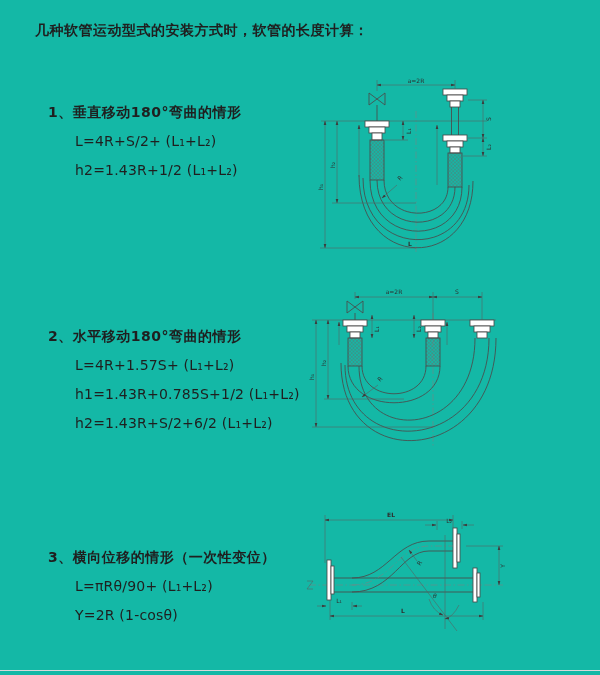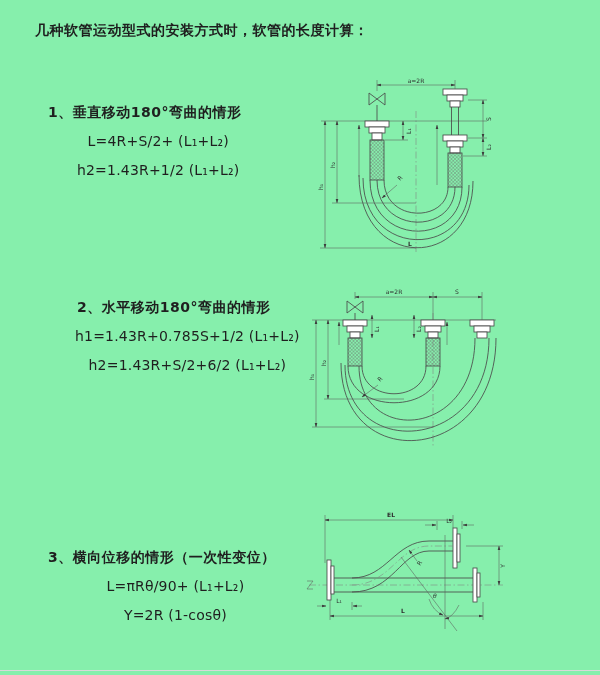--- a/index.html
+++ b/index.html
@@ -1,23 +1,23 @@
 <!DOCTYPE html>
 <html><head>
 <meta charset="utf-8">
 <style>
   html,body{margin:0;padding:0;background:#ffffff;}
   .page{
-    position:relative;width:600px;height:675px;background:#86efac;overflow:hidden;
+    position:relative;width:600px;height:675px;background:#14b8a6;overflow:hidden;
     font-family:"DejaVu Sans","Liberation Sans",sans-serif;color:#1f1f1f;
   }
   .title{
     position:absolute;left:35px;top:22px;font-size:14px;font-weight:700;letter-spacing:.5px;
   }
-  .sec{position:absolute;left:48px;text-align:center;}
+  .sec{position:absolute;left:48px;}
   .sec-heading{font-size:14px;font-weight:700;letter-spacing:.5px;height:18px;margin-bottom:11px;}
   .formula{font-size:14px;font-weight:500;letter-spacing:.2px;height:18px;margin:8px 0 11px 27px;}
   svg.diagram{position:absolute;}
   .ln{stroke:#4a4a4a;stroke-width:.85;fill:none;}
   .tn{stroke:#5c5c5c;stroke-width:.55;fill:none;}
   .cl{stroke:#808080;stroke-width:.55;fill:none;stroke-dasharray:7 2.5 1.5 2.5;}
   .fit{fill:#ffffff;stroke:#4a4a4a;stroke-width:.85;}
   .braid{fill:url(#hatch);stroke:#4a4a4a;stroke-width:.85;}
   text.dl{fill:#2e2e2e;font-size:6px;font-family:"DejaVu Sans",sans-serif;}
   .bottom-edge{position:absolute;left:0;top:670px;width:600px;height:1px;background:#d9d9d9;}
@@ -28,22 +28,23 @@
 <div class="page">
 
   <div class="title">几种软管运动型式的安装方式时，软管的长度计算：</div>
 
   <div class="sec" style="top:104px">
     <div class="sec-heading">1、垂直移动180°弯曲的情形</div>
     <div class="formula">L=4R+S/2+ (L₁+L₂)</div>
     <div class="formula">h2=1.43R+1/2 (L₁+L₂)</div>
   </div>
 
-  <div class="sec" style="top:299px">
+  <div class="sec" style="top:328px">
     <div class="sec-heading">2、水平移动180°弯曲的情形</div>
+    <div class="formula">L=4R+1.57S+ (L₁+L₂)</div>
     <div class="formula">h1=1.43R+0.785S+1/2 (L₁+L₂)</div>
     <div class="formula">h2=1.43R+S/2+6/2 (L₁+L₂)</div>
   </div>
 
   <div class="sec" style="top:549px">
     <div class="sec-heading">3、横向位移的情形（一次性变位）</div>
     <div class="formula">L=πRθ/90+ (L₁+L₂)</div>
     <div class="formula">Y=2R (1-cosθ)</div>
   </div>
 

